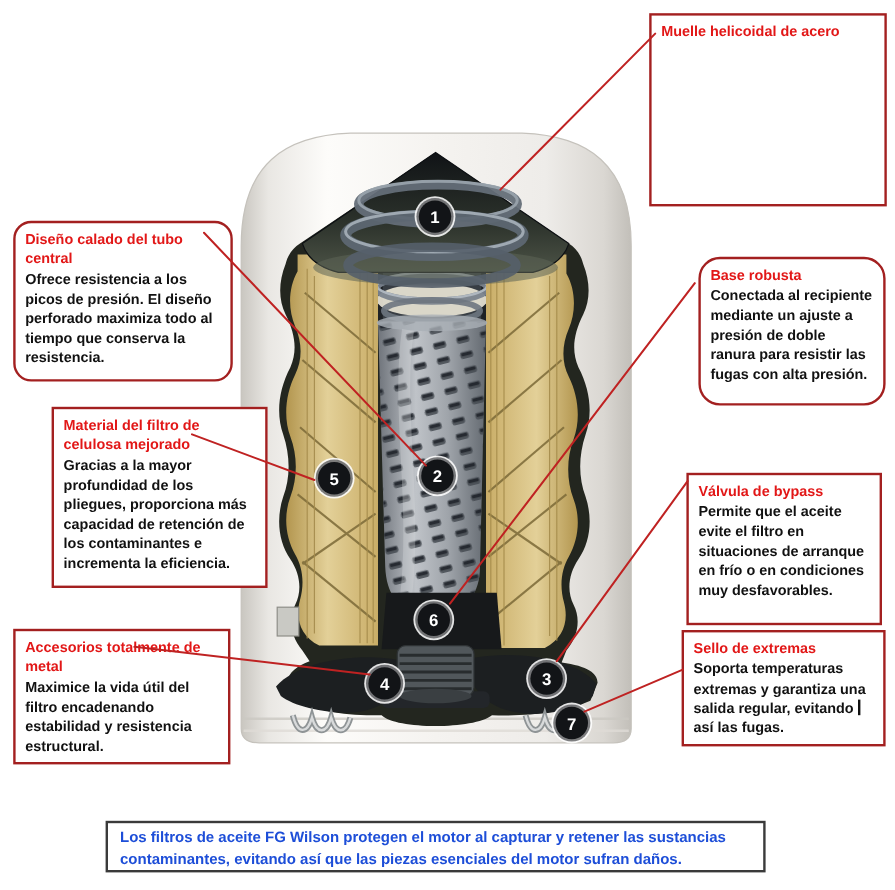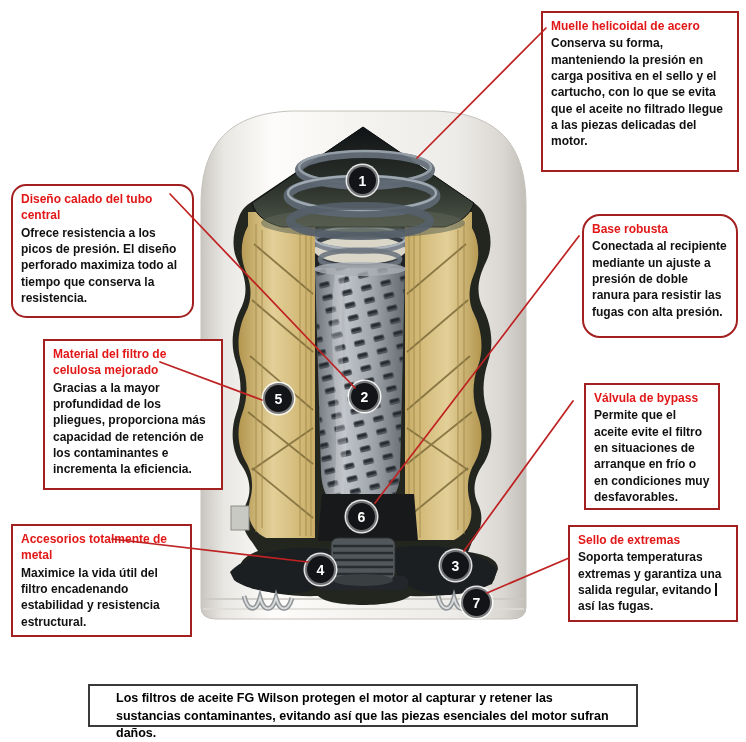--- a/index.html
+++ b/index.html
@@ -11,40 +11,40 @@
   .art{z-index:1;}
   .overlay{z-index:30;pointer-events:none;}
   .callout{
     position:absolute;z-index:20;background:#ffffff;
     border:2px solid #a32020;padding:5px 8px 4px 8px;box-sizing:border-box;
     font-size:12px;font-weight:bold;line-height:1.36;color:#111111;
   }
   .callout-title{color:#e21717;margin-bottom:1px;}
   .caption-box{
     position:absolute;z-index:20;background:#ffffff;border:2px solid #3a3a3a;
-    padding:4px 26px;box-sizing:border-box;font-size:12.5px;font-weight:bold;
-    line-height:1.4;color:#000000;
+    padding:4px 10px;box-sizing:border-box;font-size:12.5px;font-weight:bold;
+    line-height:1.4;color:#1d4ed8;
   }
   .badge{
     position:absolute;z-index:25;width:27px;height:27px;border-radius:50%;
     background:#121417;color:#ffffff;font-size:14px;font-weight:bold;
     display:flex;align-items:center;justify-content:center;
     box-shadow:0 0 0 2px rgba(20,22,26,.55), 0 0 0 3.5px rgba(255,255,255,.88);
   }
   .cursor-bar{
     display:inline-block;width:2px;height:13px;background:#111;
     vertical-align:-2px;margin-right:2px;
   }
   
   #box-muelle    {left:541px;top:11px; width:198px;height:161px;}
   #box-diseno    {left:11px; top:184px;width:183px;height:134px;border-radius:15px;}
   #box-material  {left:11px; top:339px;width:180px;height:151px;margin-left:32px;}
   #box-accesorios{left:11px; top:524px;width:181px;height:113px;}
   #box-base      {left:582px;top:214px;width:156px;height:124px;border-radius:18px;}
-  #box-bypass    {left:572px;top:383px;width:136px;height:127px;margin-left:12px;}
+  #box-bypass    {left:572px;top:394px;width:163px;height:127px;}
   #box-sello     {left:568px;top:525px;width:170px;height:97px;}
   #caption       {left:88px; top:684px;width:550px;height:43px;}
   
   #bdg1{left:349px;top:167px;} #bdg2{left:351px;top:383px;}
   #bdg3{left:442px;top:552px;} #bdg4{left:307px;top:556px;}
   #bdg5{left:265px;top:385px;} #bdg6{left:348px;top:503px;}
   #bdg7{left:463px;top:589px;}
 </style>
 </head>
 <body>
@@ -205,21 +205,20 @@
       <ellipse cx="365" cy="170" rx="66" ry="16" stroke="#646e78" stroke-width="8" opacity="0.95"></ellipse>
       <ellipse cx="365" cy="167" rx="66" ry="16" stroke="#9ba5ae" stroke-width="2.5" opacity="0.9"></ellipse>
       <ellipse cx="362" cy="196" rx="74" ry="17" stroke="#5d6772" stroke-width="9" opacity="0.95"></ellipse>
       <ellipse cx="362" cy="193" rx="74" ry="17" stroke="#a6b0b9" stroke-width="2.5" opacity="0.9"></ellipse>
       <ellipse cx="360" cy="221" rx="70" ry="15" stroke="#555f6a" stroke-width="8" opacity="0.9"></ellipse>
     </g>
   </svg>
 
   <div class="callout" id="box-muelle">
     <div class="callout-title">Muelle helicoidal de acero</div>
-    <div class="callout-body">Conserva su forma, manteniendo la presión en carga positiva en el sello y el cartucho, con lo que se evita que el aceite no filtrado llegue a las piezas delicadas del motor.</div>
   </div>
 
   <div class="callout" id="box-diseno">
     <div class="callout-title">Diseño calado del tubo central</div>
     <div class="callout-body">Ofrece resistencia a los picos de presión.  El diseño perforado maximiza todo al tiempo que conserva la resistencia.</div>
   </div>
 
   <div class="callout" id="box-material">
     <div class="callout-title">Material del filtro de celulosa mejorado</div>
     <div class="callout-body">Gracias a la mayor profundidad de los pliegues, proporciona más capacidad de retención de los contaminantes e incrementa la eficiencia.</div>

